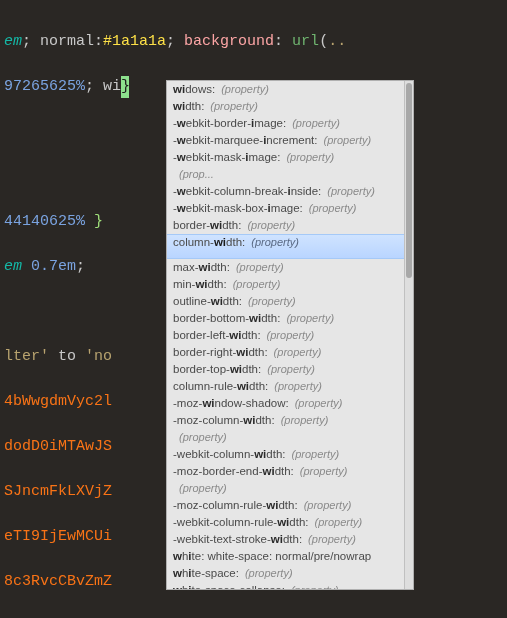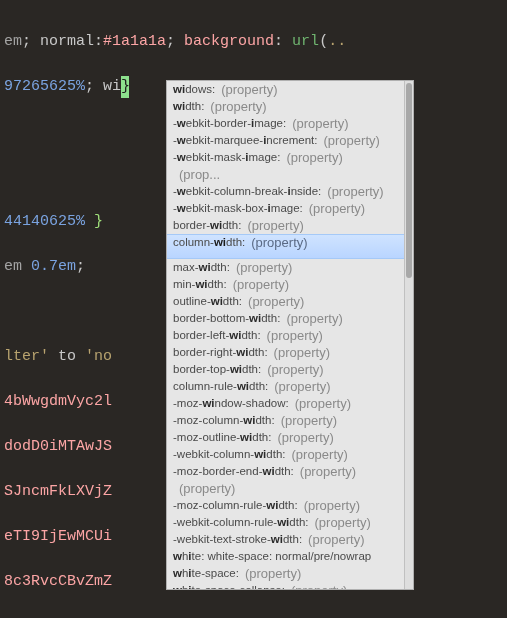--- a/index.html
+++ b/index.html
@@ -12,37 +12,37 @@
     height: 618px;
     position: relative;
   }
   .editor {
     padding: 8px 0 0 0;
     line-height: 1.5;
     white-space: pre;
     color: #c8c8c8;
   }
   .line { white-space: pre; padding-left: 4px; }
-  .kw-em { color: #a3a3a3; }
-  .val-hex { color: #fca5a5; }
+  .kw-em { color: #14b8a6; font-style: italic; }
+  .val-hex { color: #fde047; }
   .val-num { color: #7aa3e0; }
   .prop { color: #c8c8c8; }
   .bg { color: #fca5a5; }
   .url-fn { color: #6fb36f; }
   .punc { color: #c8c8c8; }
   .brace { color: #a0e07a; }
   .strlit { color: #b8a36f; }
   .cursor-block {
     background: #8de08d;
     color: #1a1a1a;
     display: inline-block;
     width: 8px;
   }
   .typed { color: #c8c8c8; }
-  .hash { color: #fca5a5; margin-top: 12px; }
+  .hash { color: #f97316; margin-top: 12px; }
 
   .autocomplete {
     position: absolute;
     left: 166px;
     top: 80px;
     width: 248px;
     height: 510px;
     background: #e6e6e6;
     border: 1px solid #b0b0b0;
     overflow: hidden;
@@ -58,22 +58,23 @@
     color: #4a4a4a;
     cursor: default;
     white-space: nowrap;
     line-height: 15px;
     display: flex;
     align-items: flex-end;
   }
   .ac-item .label { }
   .ac-item .label b { font-weight: bold; color: #2a2a2a; }
   .ac-item .type {
+    font-style: italic;
     color: #8a8a8a;
-    font-size: 13px;
+    font-size: 11px;
     margin-left: 6px;
   }
   .ac-item.selected {
     background: linear-gradient(#cfe3ff,#b9d5ff);
     border-top: 1px solid #a5c9f7;
     border-bottom: 1px solid #a5c9f7;
     padding-top: 0;
     padding-bottom: 8px;
   }
   .ac-item.selected .type { color: #5a6a85; }
@@ -195,21 +196,20 @@
       </div>
       <div class="ac-item">
         <span class="label">-moz-<b>wi</b>ndow-shadow:</span>
         <span class="type">(property)</span>
       </div>
       <div class="ac-item">
         <span class="label">-moz-column-<b>wi</b>dth:</span>
         <span class="type">(property)</span>
       </div>
       <div class="ac-item">
-        <span class="label">-moz-outline-<b>wi</b>dth:</span>
         <span class="type">(property)</span>
       </div>
       <div class="ac-item">
         <span class="label">-webkit-column-<b>wi</b>dth:</span>
         <span class="type">(property)</span>
       </div>
       <div class="ac-item">
         <span class="label">-moz-border-end-<b>wi</b>dth:</span>
         <span class="type">(property)</span>
       </div>

